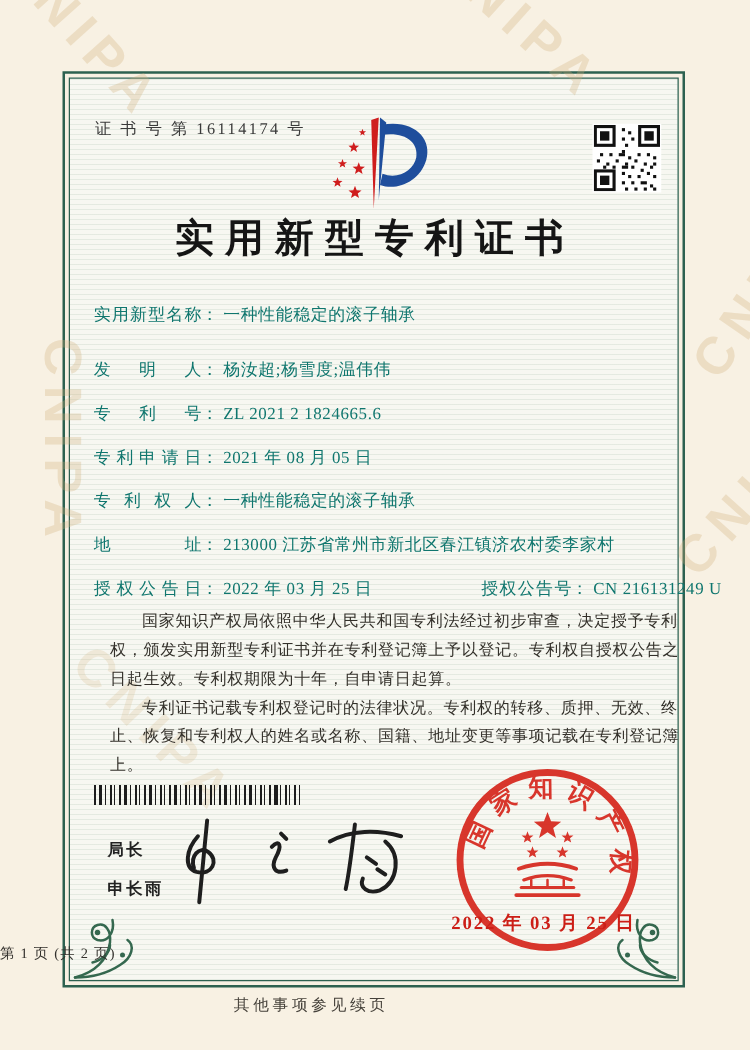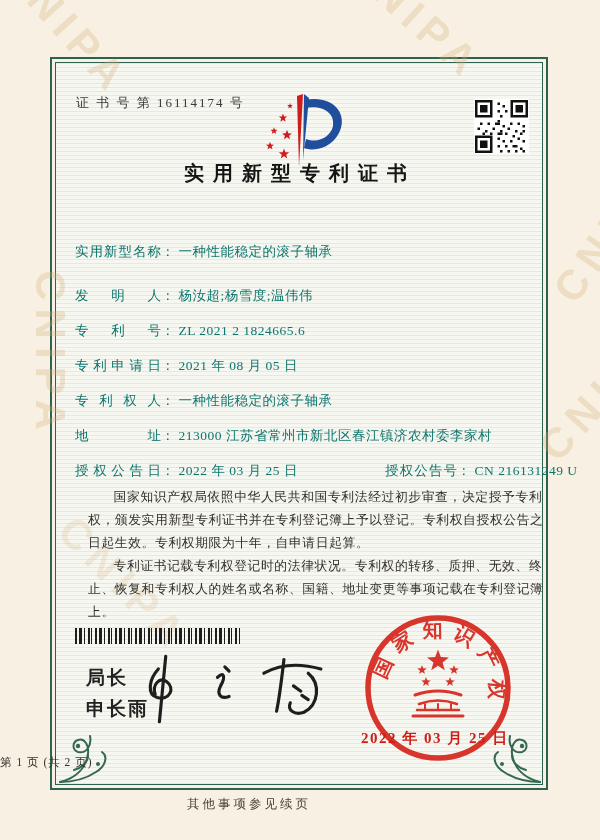--- a/index.html
+++ b/index.html
@@ -33,22 +33,22 @@
   .corner-bl{left:54px;bottom:52px;}
   .corner-br{right:54px;bottom:52px;transform:scaleX(-1);}
   
   .cert-no{
     position:absolute;left:76px;top:94px;z-index:2;
     font-size:13px;letter-spacing:2px;color:#3a3a3a;
   }
   .logo{position:absolute;left:253px;top:90px;z-index:2;}
   .qr{position:absolute;left:474px;top:99px;z-index:2;background:#fff;padding:1px;}
   .title{
-    position:absolute;left:0;top:160px;width:600px;z-index:2;
-    text-align:center;font-size:20px;font-weight:bold;letter-spacing:9px;
+    position:absolute;left:0;top:170px;width:600px;z-index:2;
+    text-align:center;font-size:31px;font-weight:bold;letter-spacing:9px;
     color:#151515;
   }
   
   .field-row{
     position:absolute;left:75px;width:462px;z-index:2;
     font-size:13.5px;color:#0f766e;white-space:nowrap;
   }
   .flabel{
     display:inline-block;width:86px;vertical-align:top;
     text-align:justify;text-align-last:justify;
@@ -69,22 +69,22 @@
     background:repeating-linear-gradient(90deg,
       #1d1d1d 0 2px, transparent 2px 4px,
       #1d1d1d 4px 7px, transparent 7px 9px,
       #1d1d1d 9px 10px, transparent 10px 13px,
       #1d1d1d 13px 15px, transparent 15px 16px,
       #1d1d1d 16px 17px, transparent 17px 20px);
   }
   
   .signer{
     position:absolute;left:86px;top:664px;z-index:2;
-    font-family:Liberation Mono, monospace;
-    font-size:19px;font-weight:600;color:#222;line-height:31px;
+    font-family:Liberation Serif, serif;
+    font-size:13px;font-weight:600;color:#222;line-height:31px;
     letter-spacing:2px;
   }
   .signature{position:absolute;left:125px;top:650px;z-index:2;}
   
   .seal{position:absolute;left:363px;top:613px;z-index:2;opacity:0.93;}
   .seal-date{
     position:absolute;left:361px;top:729px;width:170px;z-index:3;
     font-size:15px;font-weight:bold;color:#cc1f17;letter-spacing:1.5px;
     white-space:nowrap;
   }

